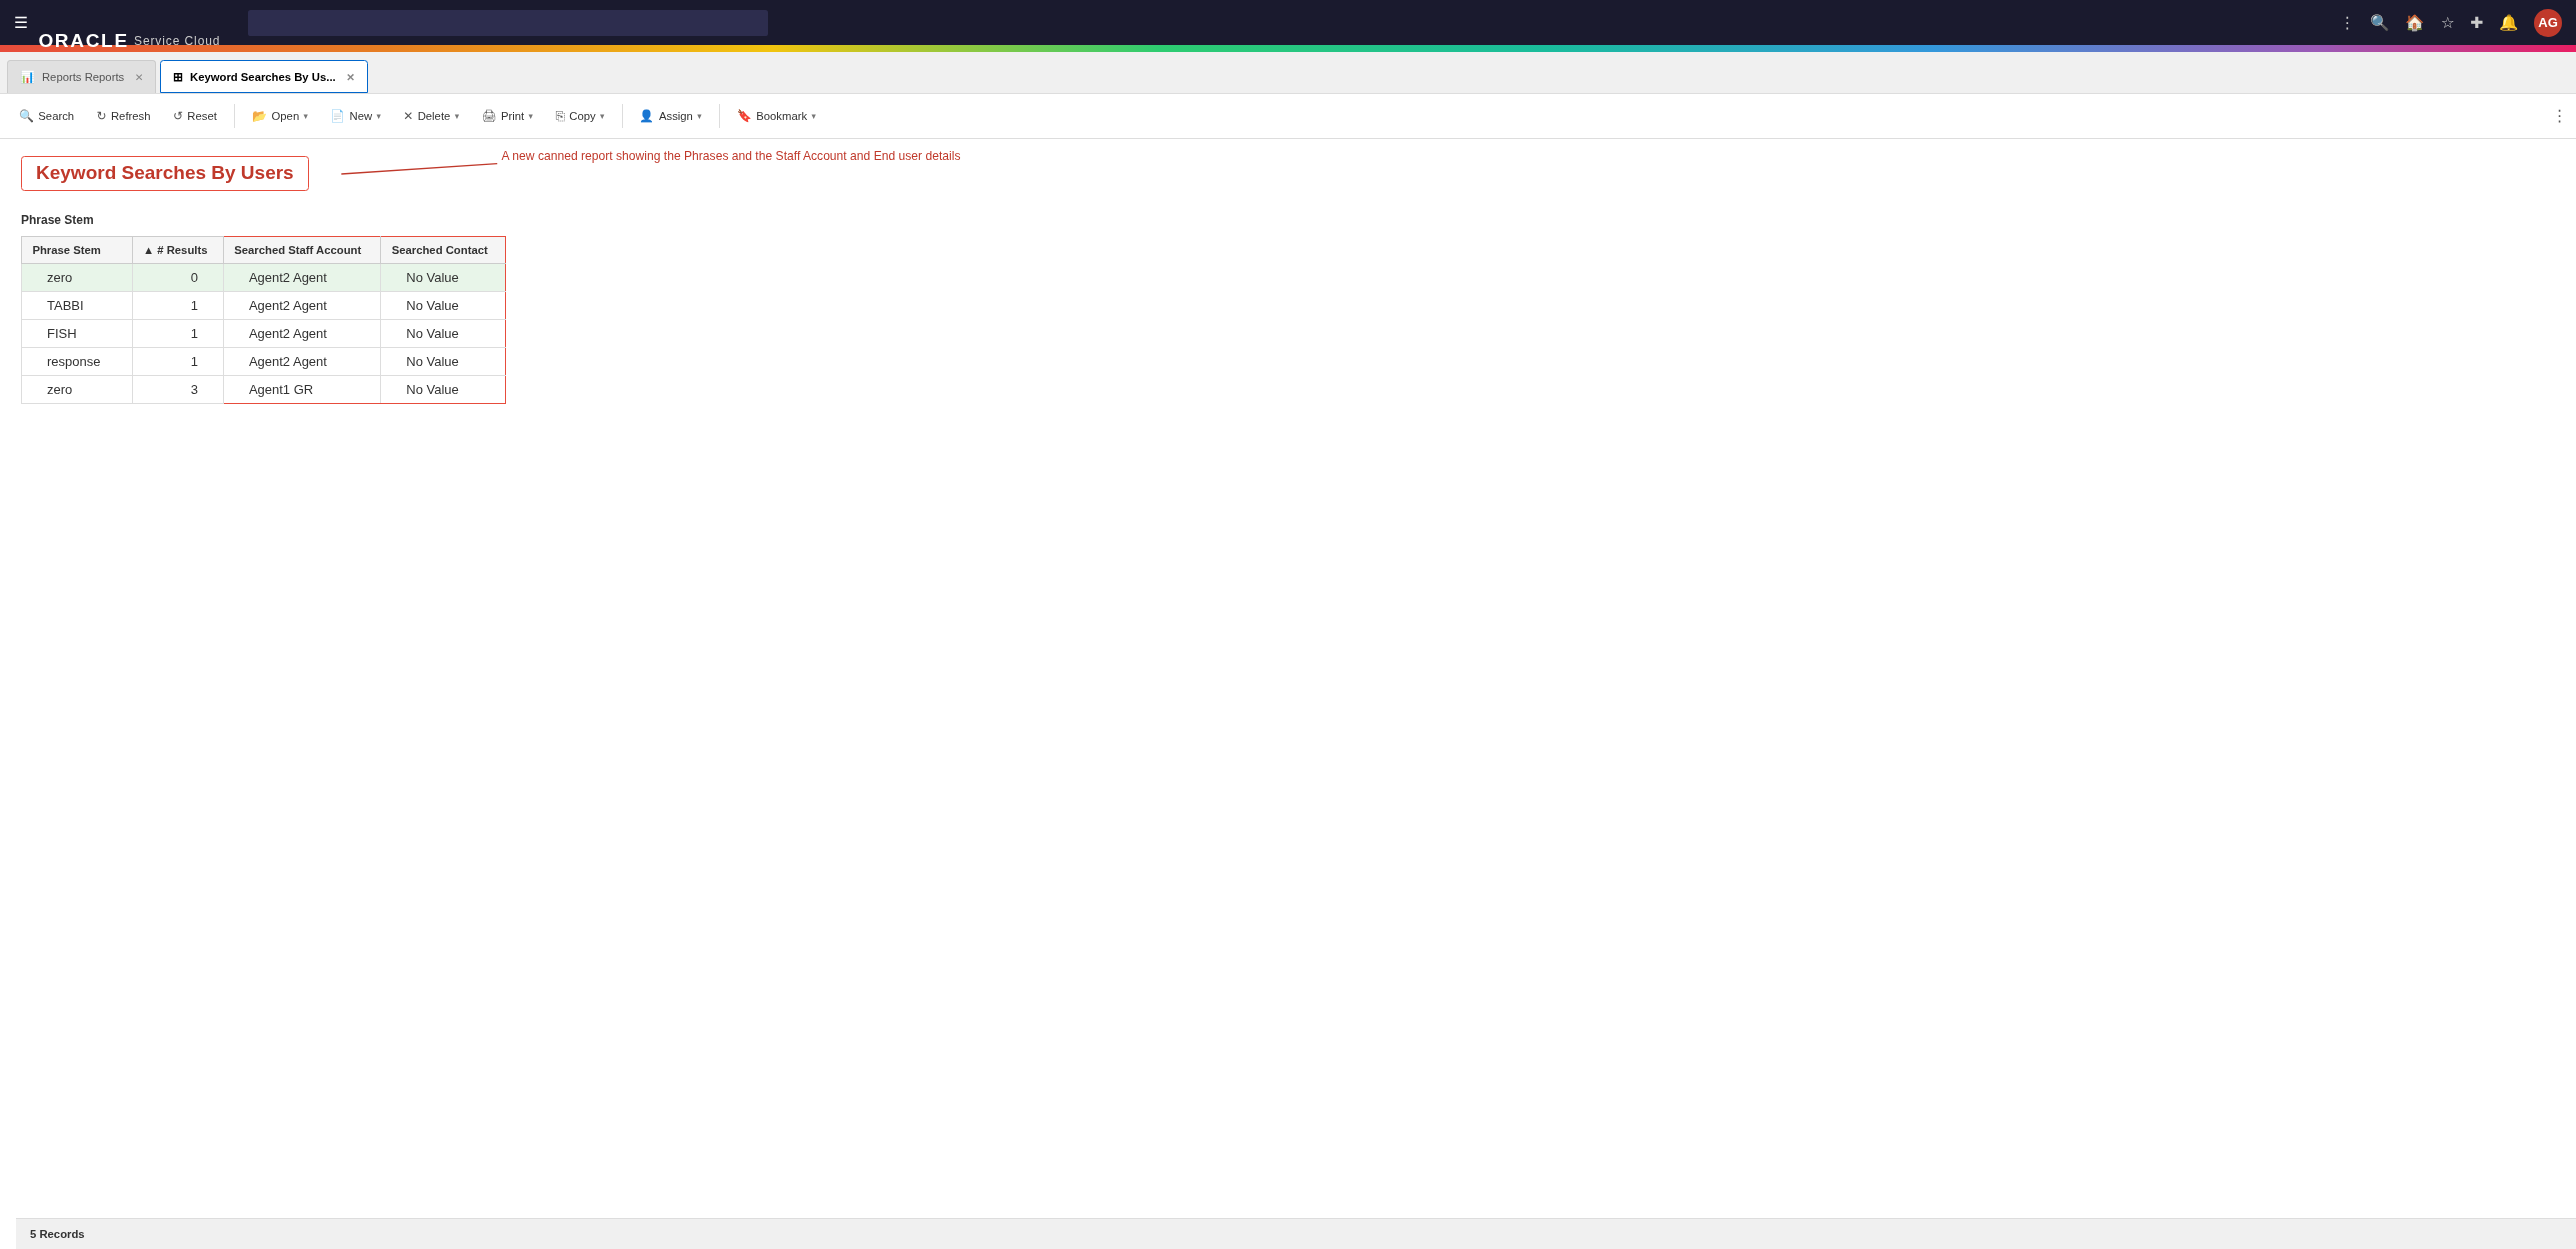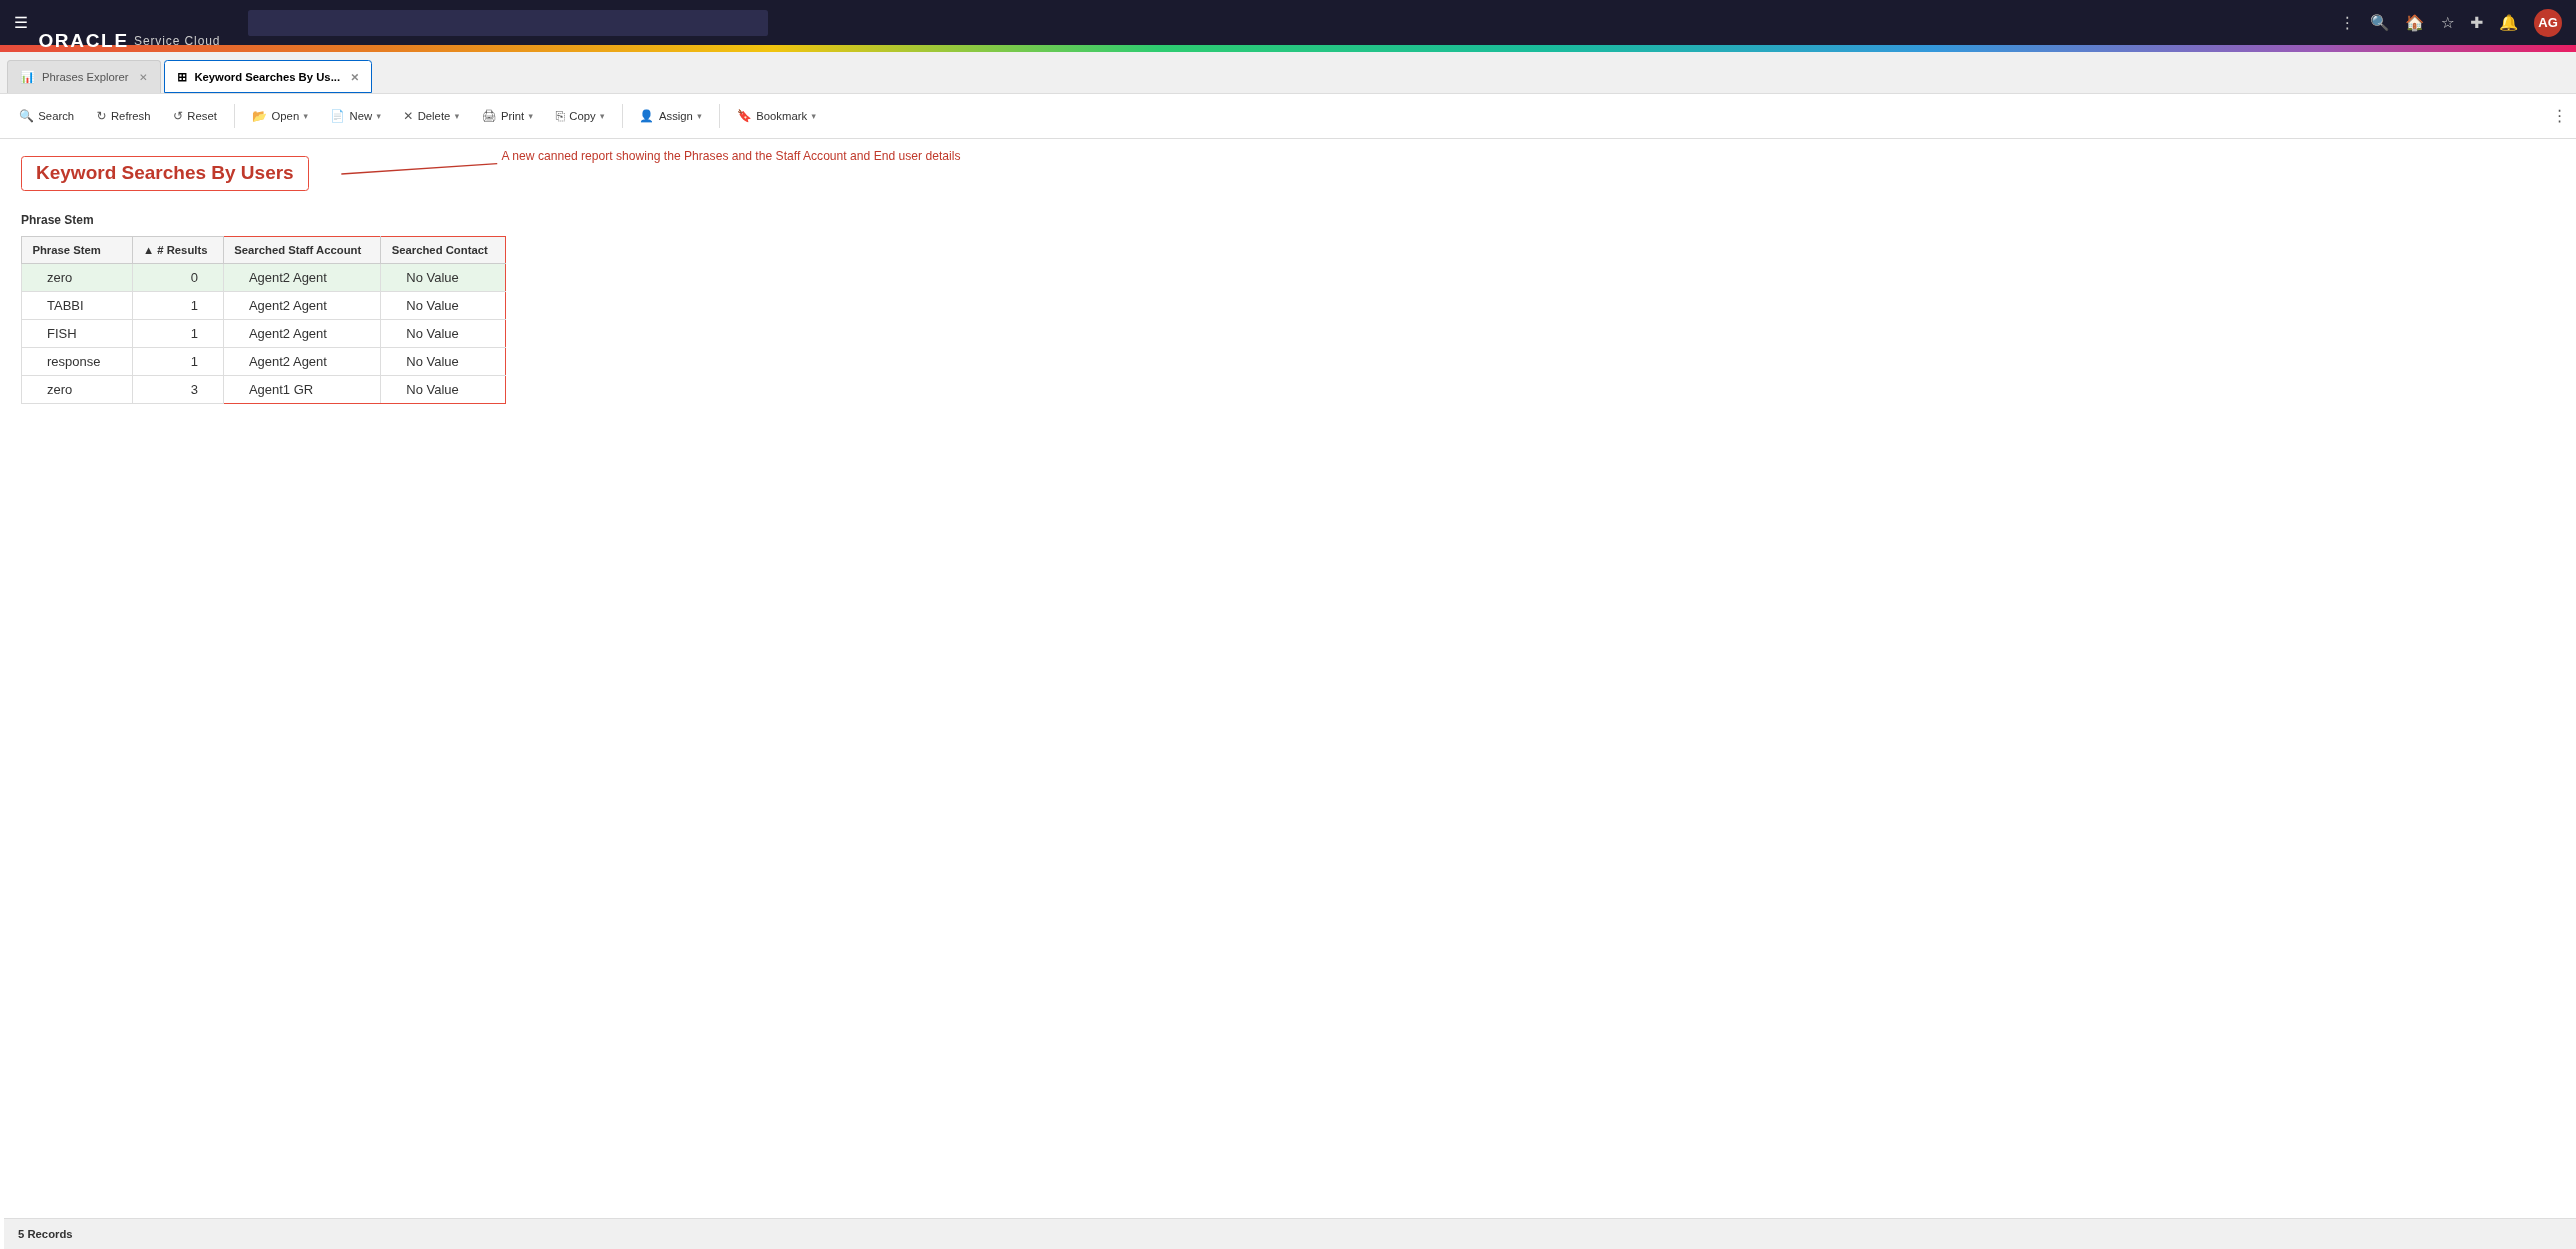--- a/index.html
+++ b/index.html
@@ -171,21 +171,21 @@
     .record-count {
       margin-top: 14px;
       font-size: 12px;
       color: #333;
     }
 
     
     .status-bar {
       position: fixed;
       bottom: 0;
-      left: 4px;
+      left: 16px;
       right: 0;
       height: 31px;
       background: #f0f0f0;
       border-top: 0.9px solid #ddd;
       display: flex;
       align-items: center;
       padding: 0 14px;
       font-size: 11.3px;
       font-weight: bold;
       color: #333;
@@ -212,21 +212,21 @@
     <span>🔔</span>
     <div class="avatar">AG</div>
   </div>
 </div>
 
 <div class="color-strip"></div>
 
 <div class="tab-bar">
   <div class="tab">
     <span class="tab-icon">📊</span>
-    <span>Phrases Explorer</span>
+    <span>Reports Reports</span>
     <span class="tab-close">✕</span>
   </div>
   <div class="tab active">
     <span class="tab-icon">⊞</span>
     <span>Keyword Searches By Us...</span>
     <span class="tab-close">✕</span>
   </div>
 </div>
 
 <div class="toolbar">

